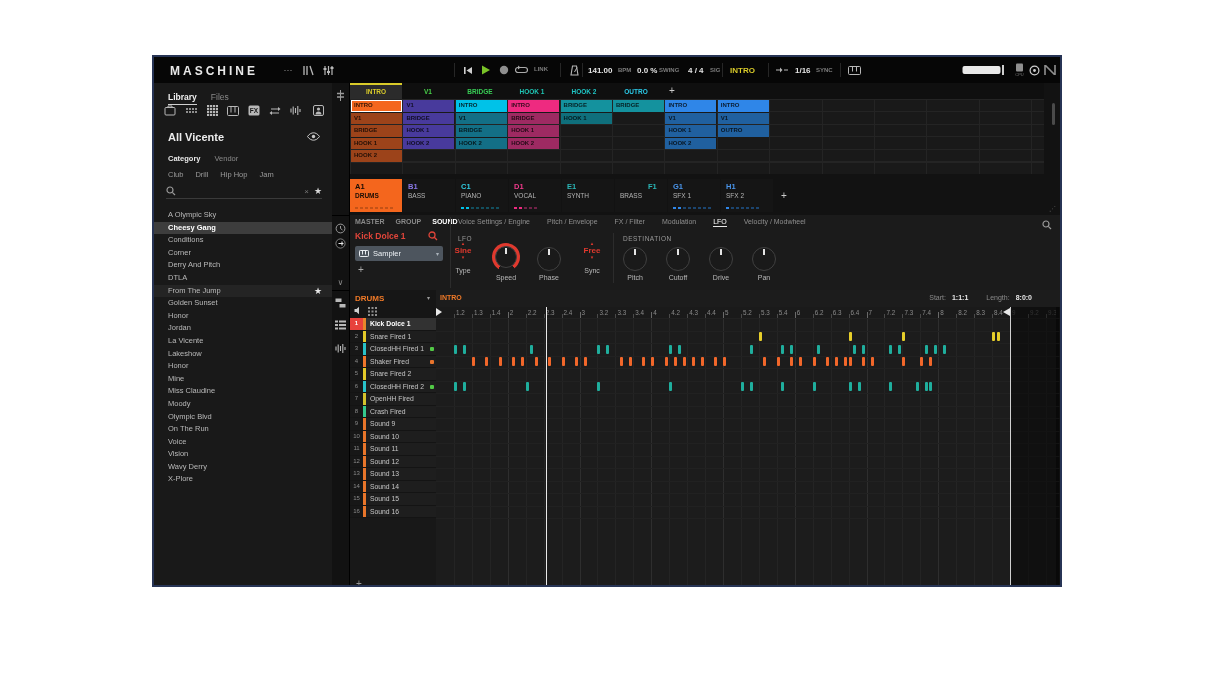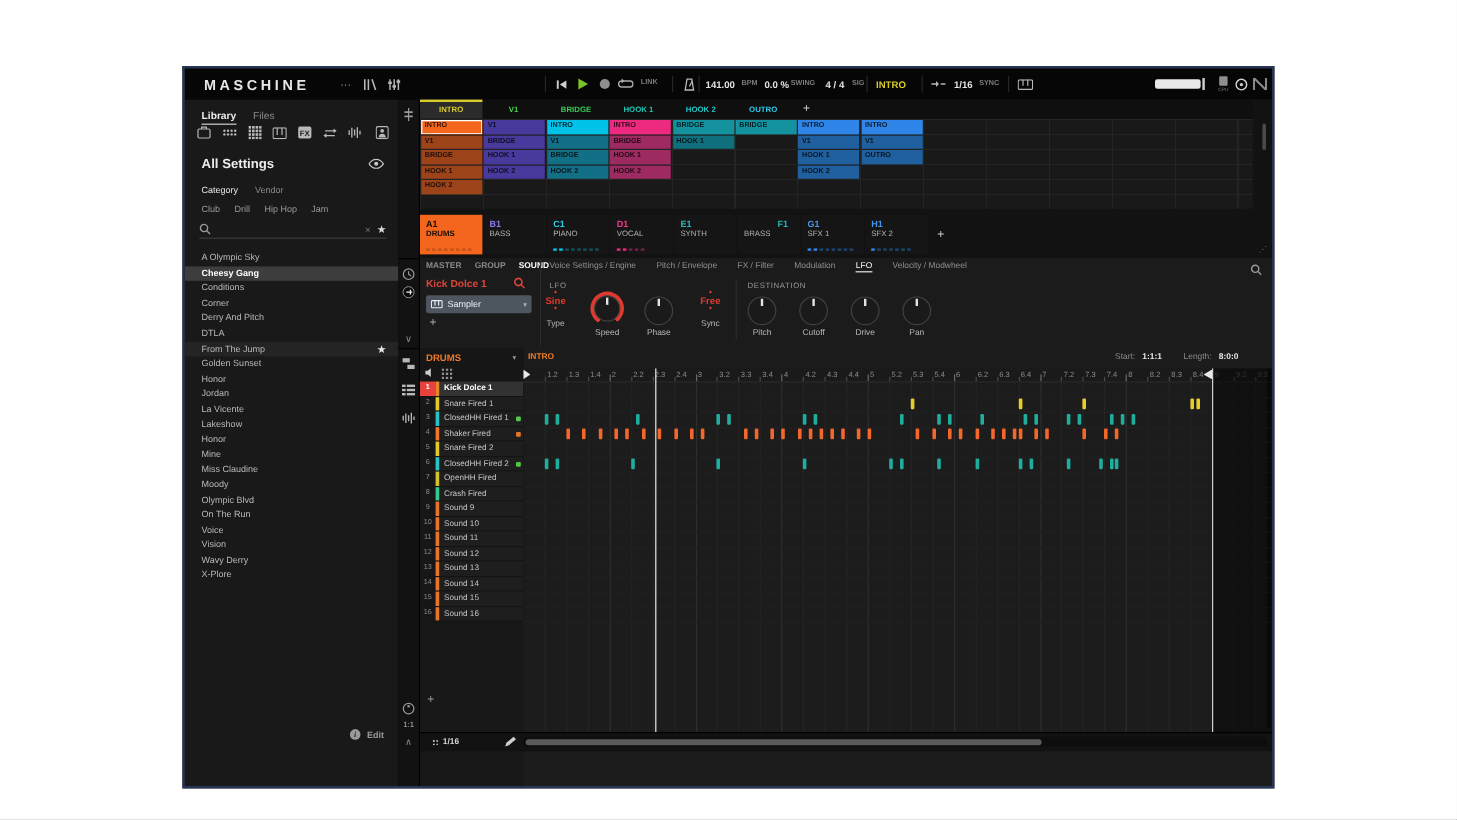--- a/index.html
+++ b/index.html
@@ -1,33 +1,33 @@
 <!DOCTYPE html>
 <html><head>
 <meta charset="utf-8">
 <style>
   html,body{margin:0;padding:0;background:#fff;font-family:"Liberation Sans",sans-serif;}
   .page{position:relative;width:1214px;height:683px;background:#fff;overflow:hidden;}
-  .window{position:absolute;left:152px;top:55px;width:910px;height:602px;background:#161616;border:2px solid #273455;box-sizing:border-box;overflow:hidden;}
+  .window{position:absolute;left:152px;top:55px;width:910px;height:532px;background:#161616;border:2px solid #273455;box-sizing:border-box;overflow:hidden;}
   .abs{position:absolute;}
   
   .topbar{position:absolute;left:0;top:0;right:0;height:26px;background:#060606;border-bottom:1px solid #000;}
   .logo{position:absolute;left:16px;top:7px;color:#e8e8e8;font-size:12px;font-weight:bold;letter-spacing:3px;}
   .tb-ico{position:absolute;top:5px;width:16px;height:16px;display:flex;align-items:center;justify-content:center;color:#9a9a9a;font-size:9px;}
   .tb-div{position:absolute;top:6px;width:1px;height:14px;background:#262626;}
   .tb-txt{position:absolute;top:9px;font-size:8px;color:#e4e4e4;font-weight:bold;white-space:nowrap;}
   .tb-unit{position:absolute;top:10px;font-size:6px;color:#7d7d7d;font-weight:bold;white-space:nowrap;}
   
   .sidebar{position:absolute;left:0;top:26px;width:178px;bottom:0;background:#191919;border-right:1px solid #000;}
   .sb-tab{font-size:8.5px;color:#8a8a8a;display:inline-block;margin-right:14px;padding-bottom:2px;}
   .sb-tab.active{color:#efefef;font-weight:bold;border-bottom:1px solid #d0d0d0;}
   .sb-icons{position:absolute;left:10px;top:22px;right:8px;display:flex;gap:9px;align-items:center;color:#b8b8b8;}
   .sb-title{position:absolute;left:14px;top:48px;font-size:11px;font-weight:bold;color:#ececec;}
   .sb-filter{position:absolute;left:14px;top:71px;font-size:7.5px;color:#8a8a8a;display:flex;gap:14px;}
-  .sb-filter .active{color:#e8e8e8;font-weight:normal;}
+  .sb-filter .active{color:#e8e8e8;font-weight:bold;}
   .sb-tags{position:absolute;left:14px;top:87px;font-size:7.5px;color:#9a9a9a;display:flex;gap:12px;}
   .sb-search{position:absolute;left:12px;top:101px;right:10px;height:14px;border-bottom:1px solid #3a3a3a;display:flex;align-items:center;gap:5px;}
   .sb-search input{flex:1;background:transparent;border:0;outline:none;color:#ddd;font-size:8px;}
   .sb-x{color:#777;font-size:8px;}
   .sb-star{color:#d8d8d8;font-size:9px;}
   .proj-list{position:absolute;left:0;top:126px;right:0;}
   .proj{height:12.6px;line-height:12.6px;padding-left:14px;font-size:7.5px;color:#b9b9b9;position:relative;}
   .proj.sel{background:#3d3d3d;color:#fff;font-weight:bold;}
   .proj.star{background:#242424;}
   .proj .st{position:absolute;right:10px;top:0;color:#e8e8e8;font-size:9px;}
@@ -295,21 +295,21 @@
             </svg>
           </span>
       <span style="margin-left:auto">
             <svg width="11" height="11" viewBox="0 0 11 11">
               <rect x="0.5" y="0.5" width="10" height="10" rx="1.5" stroke="#b8b8b8" fill="none"></rect>
               <circle cx="5.5" cy="4" r="1.6" fill="#b8b8b8"></circle>
               <path d="M2.5 9.5c0-1.8 1.3-3 3-3s3 1.2 3 3" fill="#b8b8b8"></path>
             </svg>
           </span>
     </div>
-    <div class="sb-title">All Settings</div>
+    <div class="sb-title">All Vicente</div>
     <div class="abs" style="right:12px;top:49px">
       <svg width="13" height="9" viewBox="0 0 13 9">
             <path d="M0.5 4.5C2.5 1.5 5 0.8 6.5 0.8S10.5 1.5 12.5 4.5C10.5 7.5 8 8.2 6.5 8.2S2.5 7.5 0.5 4.5z" stroke="#c8c8c8" fill="none"></path>
             <circle cx="6.5" cy="4.5" r="1.7" fill="#c8c8c8"></circle>
           </svg>
     </div>
     <div class="sb-filter" id="sb-filter">
           <span class="active">Category</span>
           <span>Vendor</span>
         </div>

